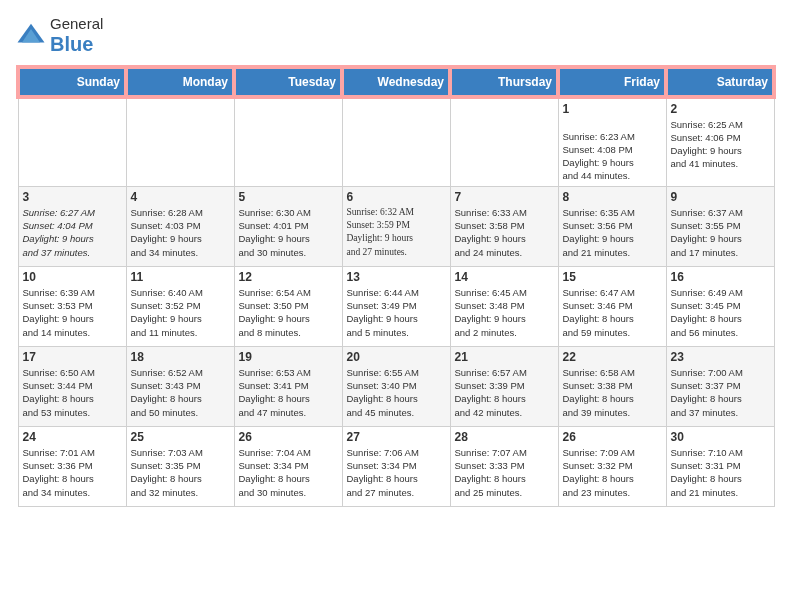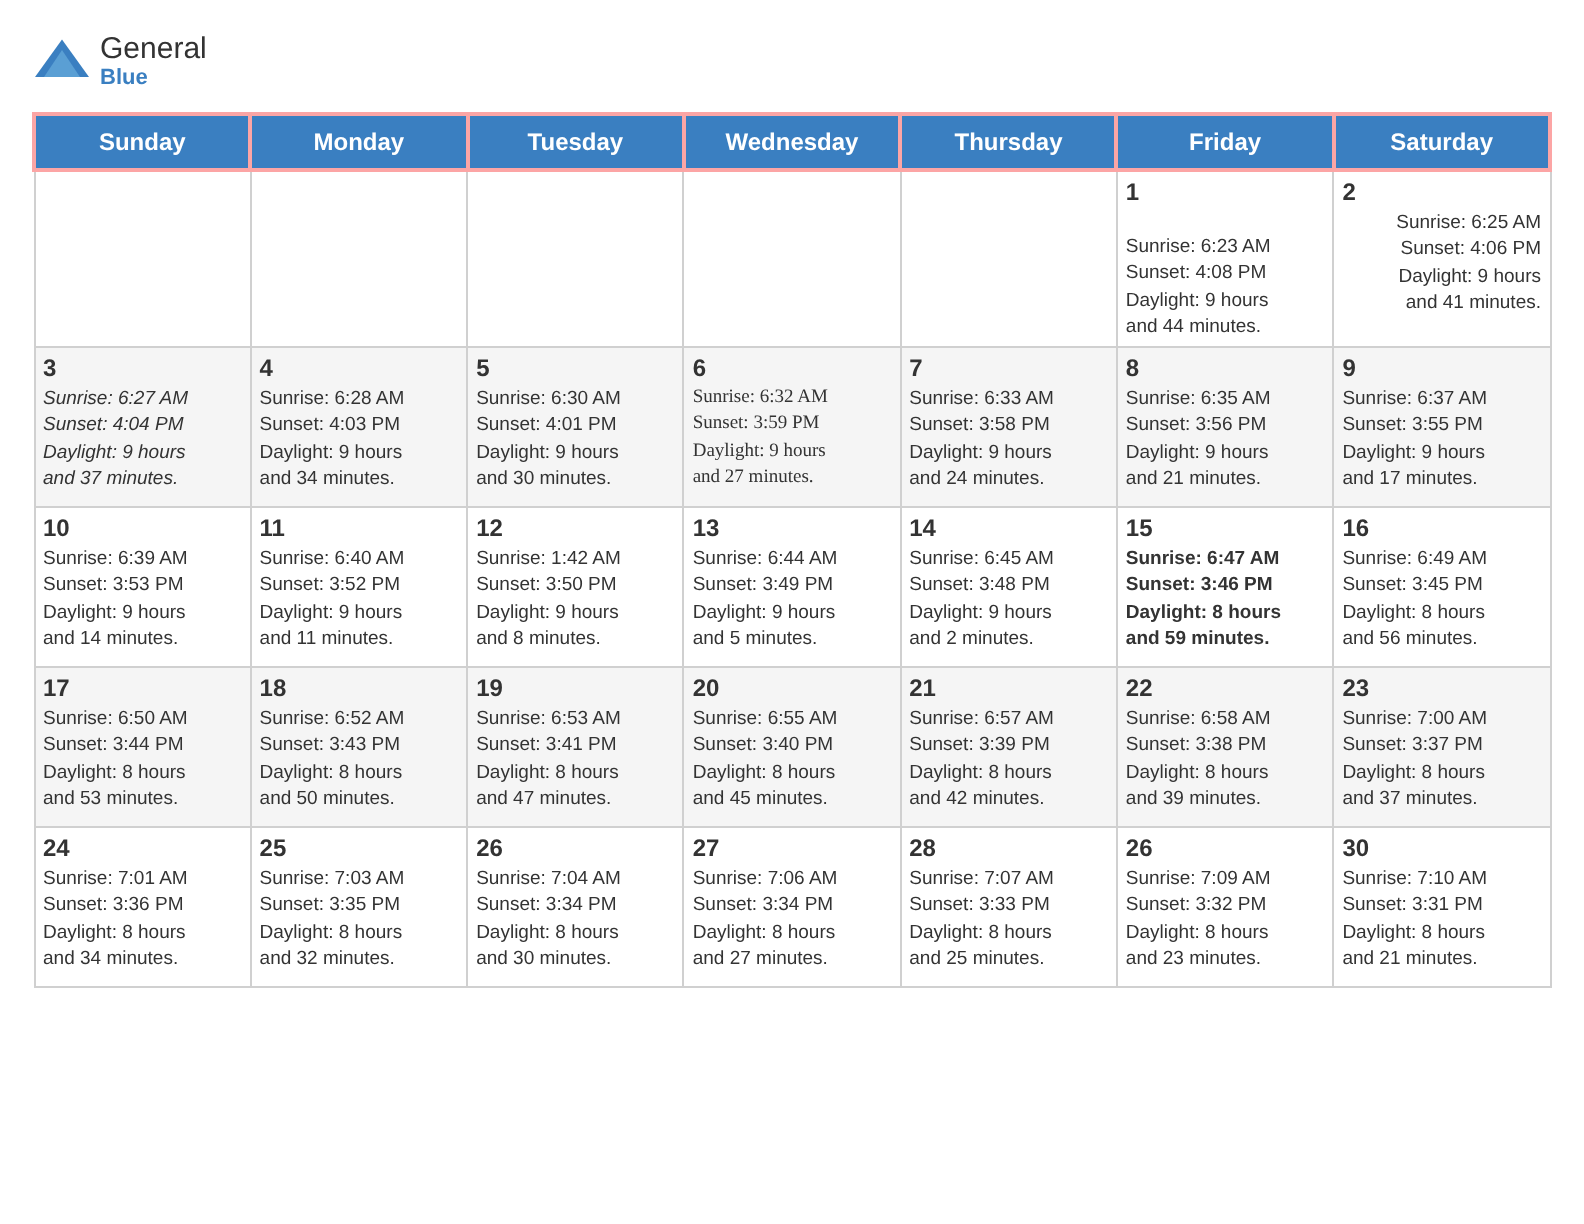--- a/index.html
+++ b/index.html
@@ -25,21 +25,21 @@
       display: flex;
       flex-direction: column;
       line-height: 1.1;
     }
     .logo-general {
       font-size: 15px;
       font-weight: normal;
       color: #333;
     }
     .logo-blue {
-      font-size: 11px;
+      font-size: 20px;
       font-weight: bold;
       color: #3a7fc1;
     }
     .logo-icon {
       width: 30px;
       height: 30px;
     }
     .title-area {
       text-align: right;
     }
@@ -56,22 +56,22 @@
       width: 100%;
       border-collapse: collapse;
       table-layout: fixed;
     }
     .calendar thead th {
       background-color: #3a7fc1;
       color: #fff;
       font-size: 12px;
       font-weight: bold;
       padding: 6px 4px;
-      text-align: center;
-      border: 2px solid #fca5a5;
+      text-align: right;
+      border: 4px solid #fca5a5;
     }
     .calendar tbody td {
       vertical-align: top;
       border: 1px solid #d0d0d0;
       padding: 3px 4px;
       font-size: 10px;
       color: #333;
       height: 80px;
       background: #fff;
     }
@@ -130,21 +130,21 @@
         <td class="empty-cell"></td>
         <td>
           <span class="day-number">1</span>
           <div class="day-info" style="white-space: pre-line; margin-top: 14px;">Sunrise: 6:23 AM
 Sunset: 4:08 PM
 Daylight: 9 hours
 and 44 minutes.</div>
         </td>
         <td>
           <span class="day-number">2</span>
-          <div class="day-info" style="white-space: pre-line; text-align: right;">Sunrise: 6:25 AM
+          <div class="day-info" style="white-space: pre-line;">Sunrise: 6:25 AM
 Sunset: 4:06 PM
 Daylight: 9 hours
 and 41 minutes.</div>
         </td>
       </tr>
       <tr>
         <td>
           <span class="day-number">3</span>
           <div class="day-info" style="white-space: pre-line; font-style: italic;">Sunrise: 6:27 AM
 Sunset: 4:04 PM
@@ -204,42 +204,42 @@
         </td>
         <td>
           <span class="day-number">11</span>
           <div class="day-info" style="white-space: pre-line;">Sunrise: 6:40 AM
 Sunset: 3:52 PM
 Daylight: 9 hours
 and 11 minutes.</div>
         </td>
         <td>
           <span class="day-number">12</span>
-          <div class="day-info" style="white-space: pre-line;">Sunrise: 1:42 AM
+          <div class="day-info" style="white-space: pre-line;">Sunrise: 6:54 AM
 Sunset: 3:50 PM
 Daylight: 9 hours
 and 8 minutes.</div>
         </td>
         <td>
           <span class="day-number">13</span>
           <div class="day-info" style="white-space: pre-line;">Sunrise: 6:44 AM
 Sunset: 3:49 PM
 Daylight: 9 hours
 and 5 minutes.</div>
         </td>
         <td>
           <span class="day-number">14</span>
           <div class="day-info" style="white-space: pre-line;">Sunrise: 6:45 AM
 Sunset: 3:48 PM
 Daylight: 9 hours
 and 2 minutes.</div>
         </td>
         <td>
           <span class="day-number">15</span>
-          <div class="day-info" style="white-space: pre-line; font-weight: bold;">Sunrise: 6:47 AM
+          <div class="day-info" style="white-space: pre-line;">Sunrise: 6:47 AM
 Sunset: 3:46 PM
 Daylight: 8 hours
 and 59 minutes.</div>
         </td>
         <td>
           <span class="day-number">16</span>
           <div class="day-info" style="white-space: pre-line;">Sunrise: 6:49 AM
 Sunset: 3:45 PM
 Daylight: 8 hours
 and 56 minutes.</div>

